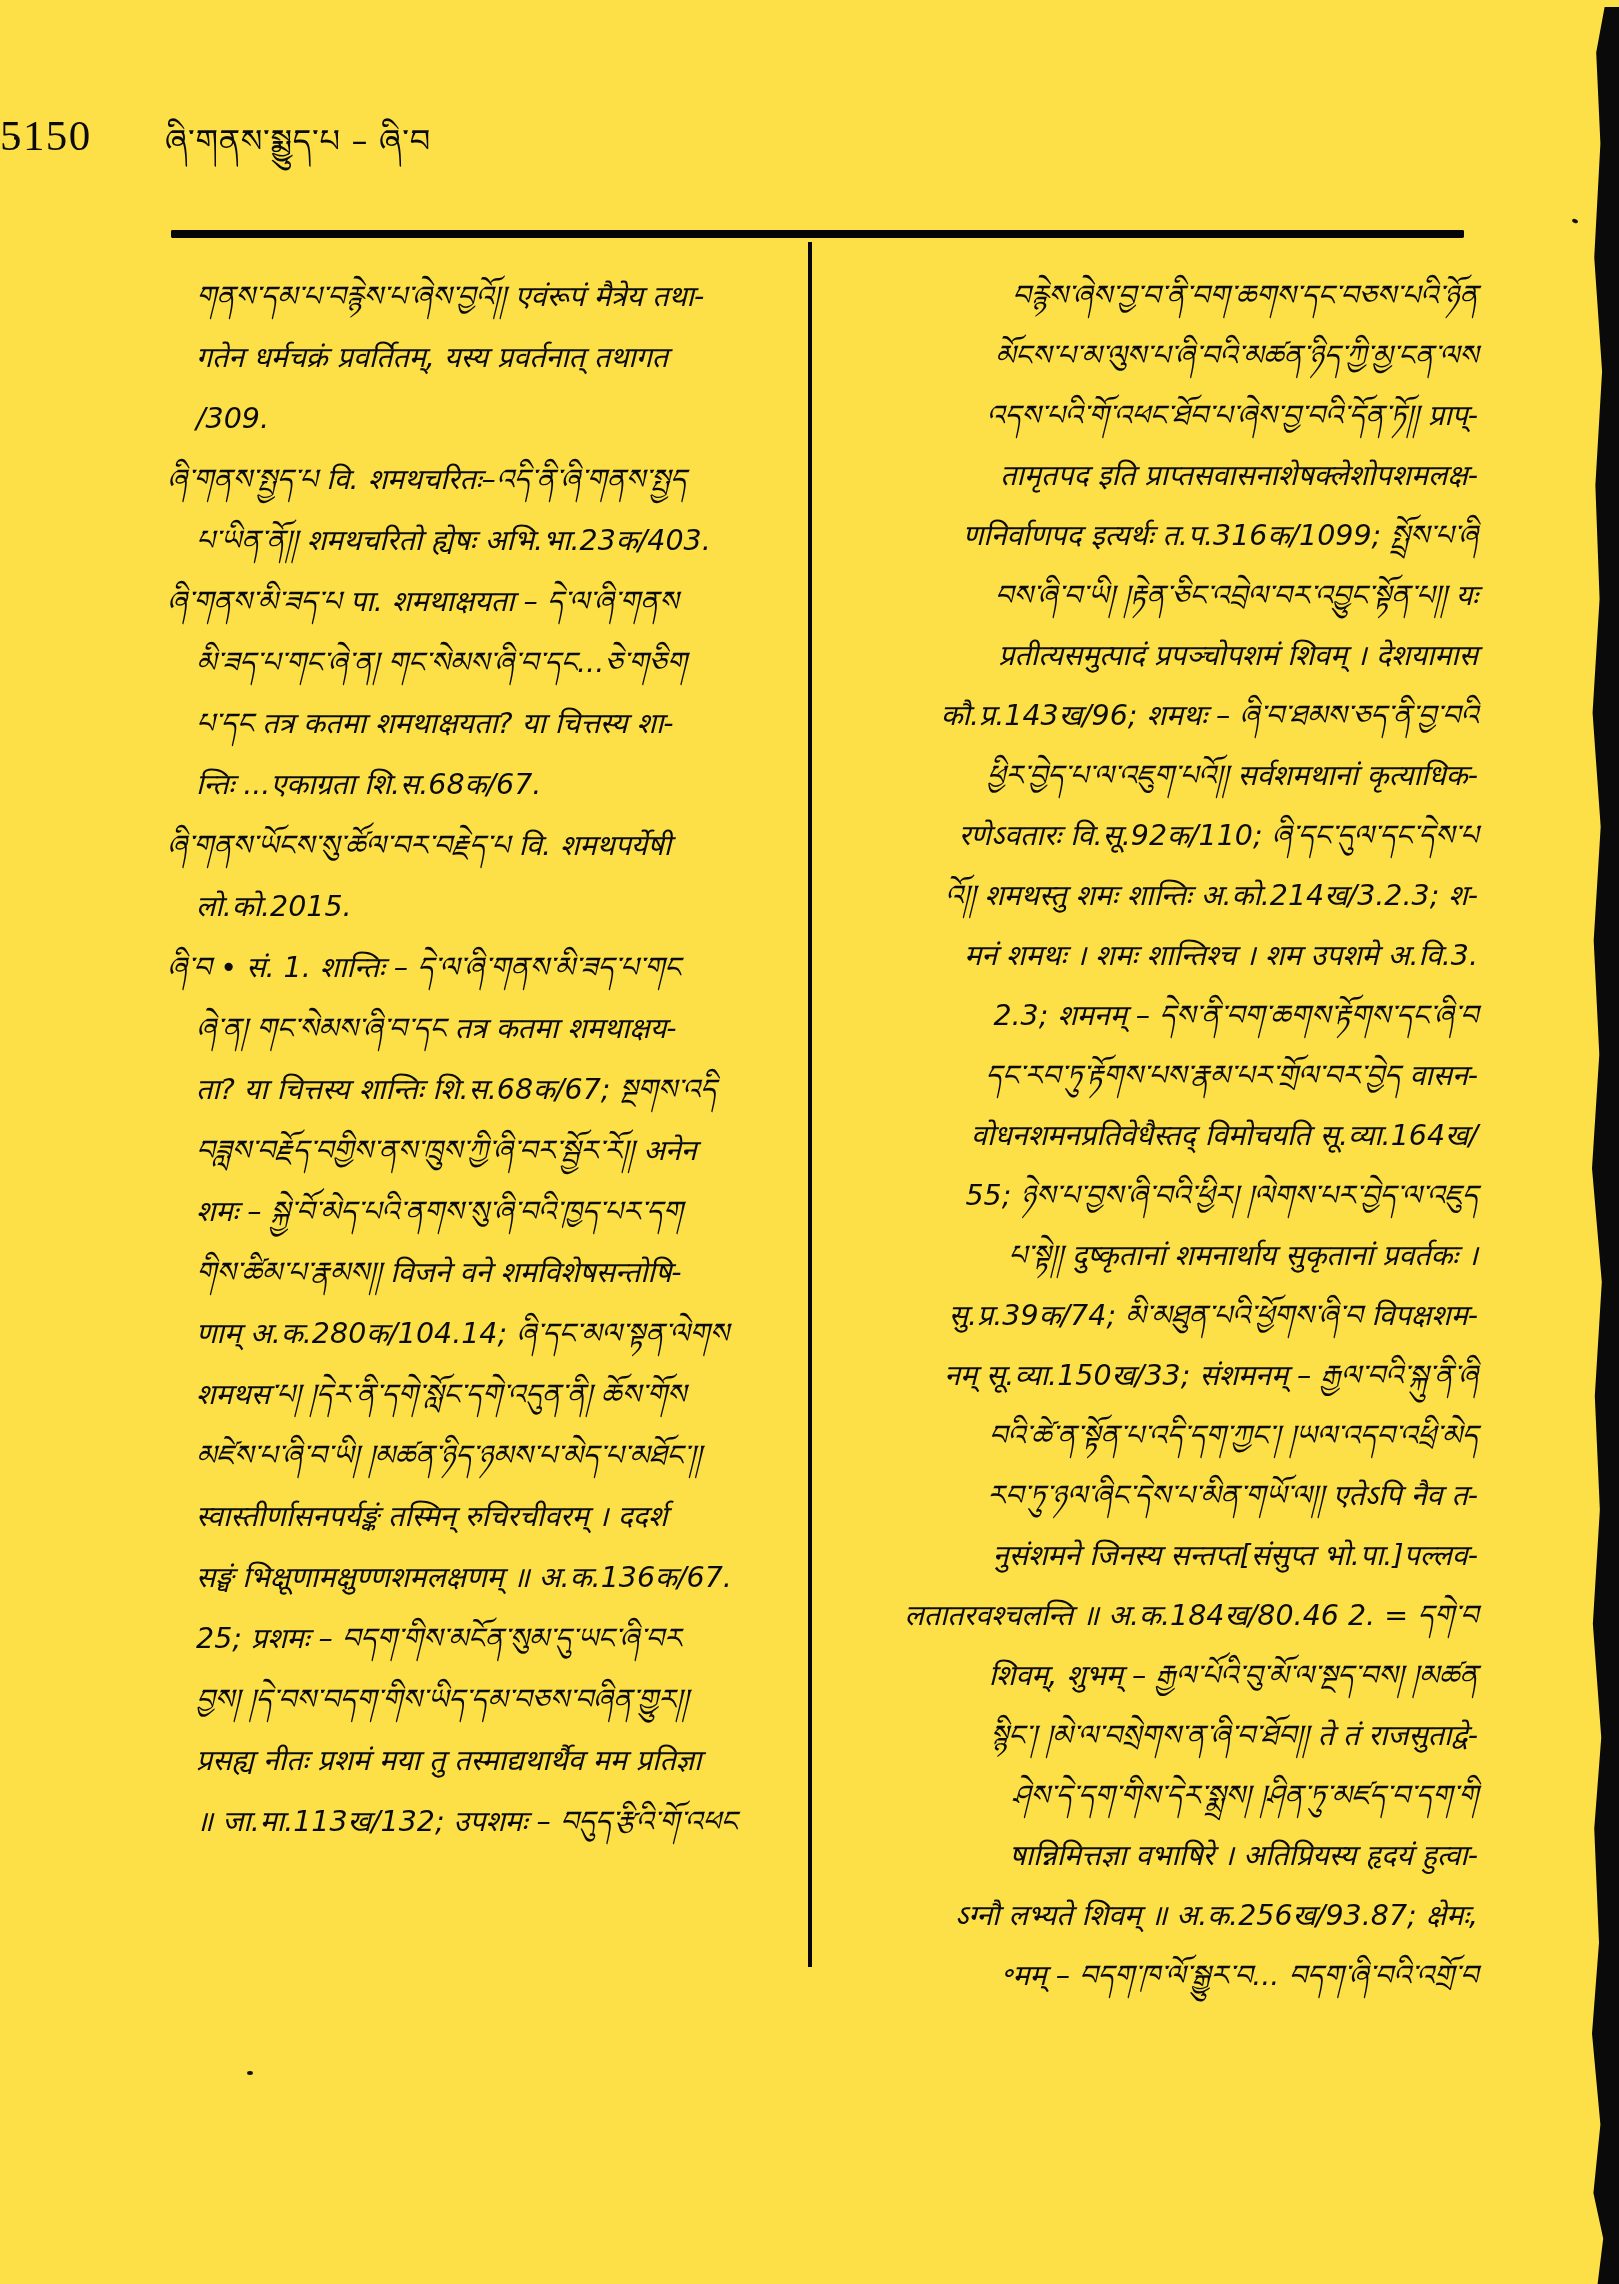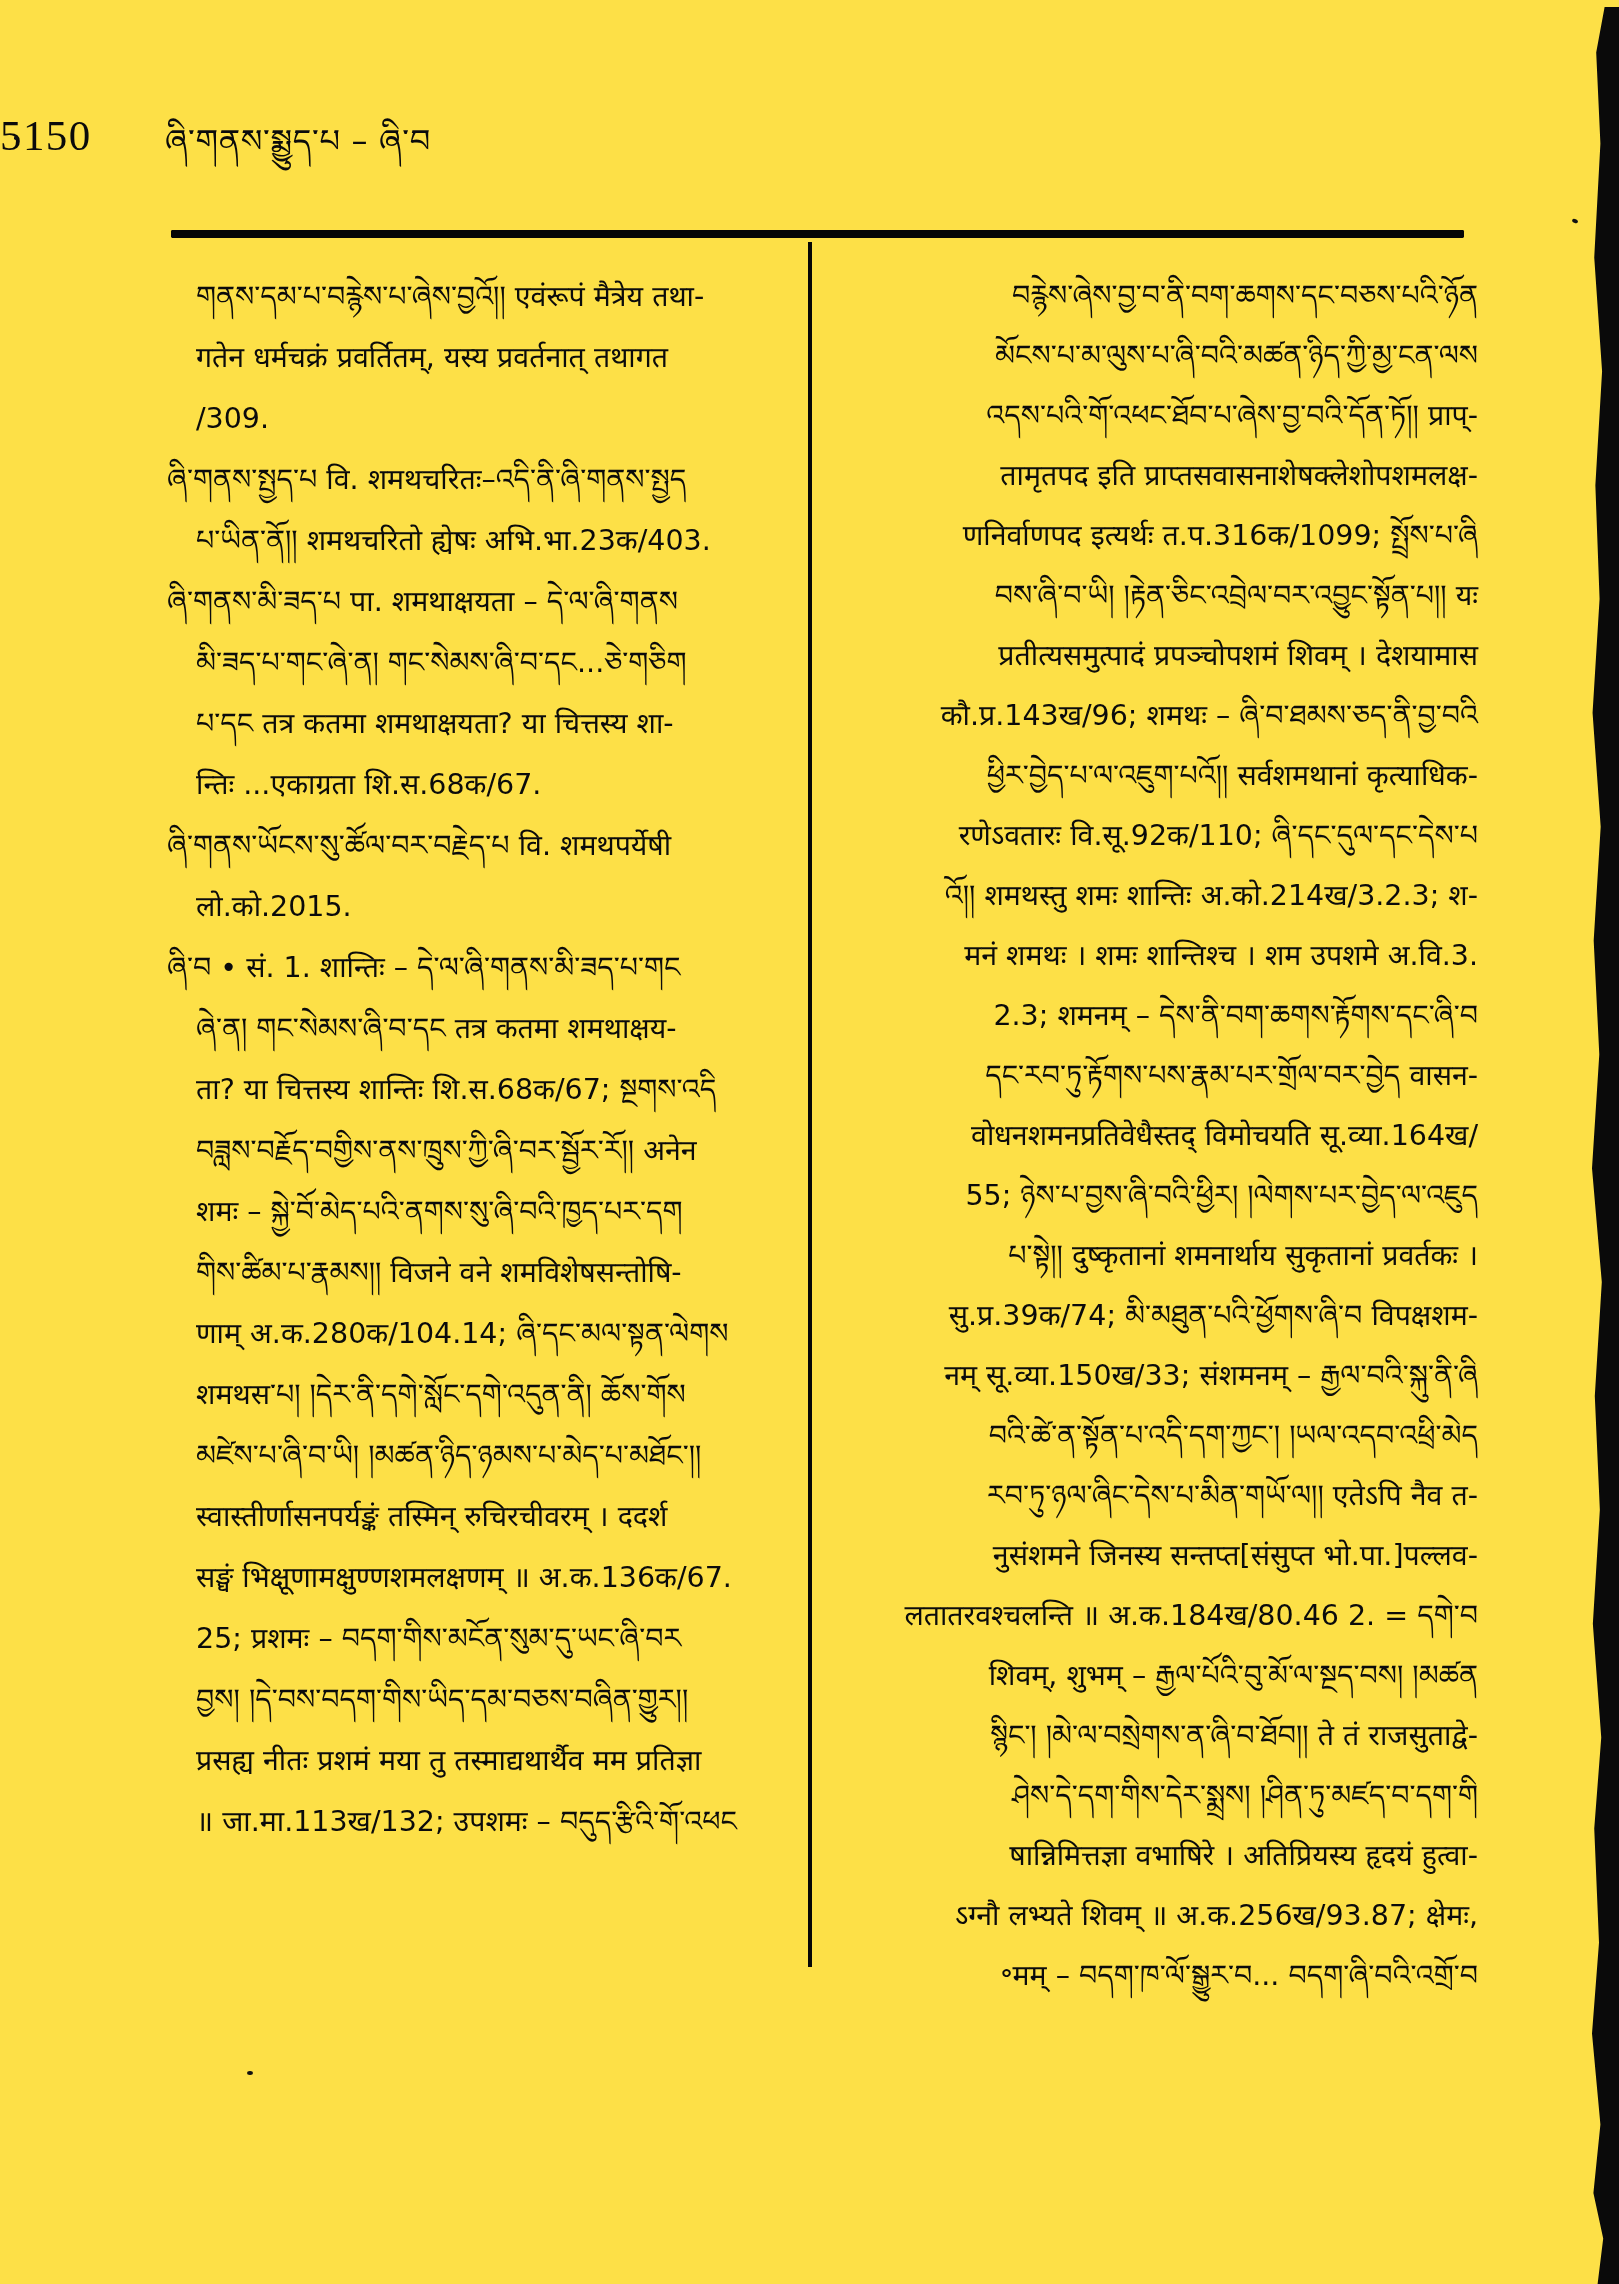--- a/index.html
+++ b/index.html
@@ -10,21 +10,21 @@
   .hdr-title{
     position:absolute;left:165px;top:122px;font-size:32px;line-height:1.2;
     letter-spacing:0.7px;white-space:nowrap;
   }
   .hdr-page{
     position:absolute;left:0;top:111px;width:1619px;
     font-size:43px;font-family:"Liberation Serif",serif;letter-spacing:1.4px;
   }
   .rule{position:absolute;left:171px;top:230px;width:1293px;height:7.6px;background:#060606;border-radius:1.4px;}
   .divider{position:absolute;left:808px;top:242px;width:4.2px;height:1725px;background:#060606;}
-  .col{position:absolute;top:266px;font-size:28.5px;}
+  .col{position:absolute;top:266px;font-size:28.5px;font-style:italic;}
   .col-left{left:167px;width:628px;}
   .col-right{left:863px;width:615px;text-align:right;}
   .col-left .line{height:61px;line-height:61px;}
   .col-right .line{height:60px;line-height:60px;}
   .line{white-space:nowrap;overflow:visible;}
   .line.indent{padding-left:29px;}
   .edge-band{
     position:absolute;left:1592px;top:7px;width:28px;height:2277px;background:#0a0a0a;
     clip-path:polygon(45% 0,100% 0,100% 100%,20% 100%,40% 98%,5% 96%,30% 93%,0% 89%,
       25% 85%,8% 80%,33% 76%,3% 71%,28% 66%,10% 61%,35% 56%,0% 51%,26% 46%,

